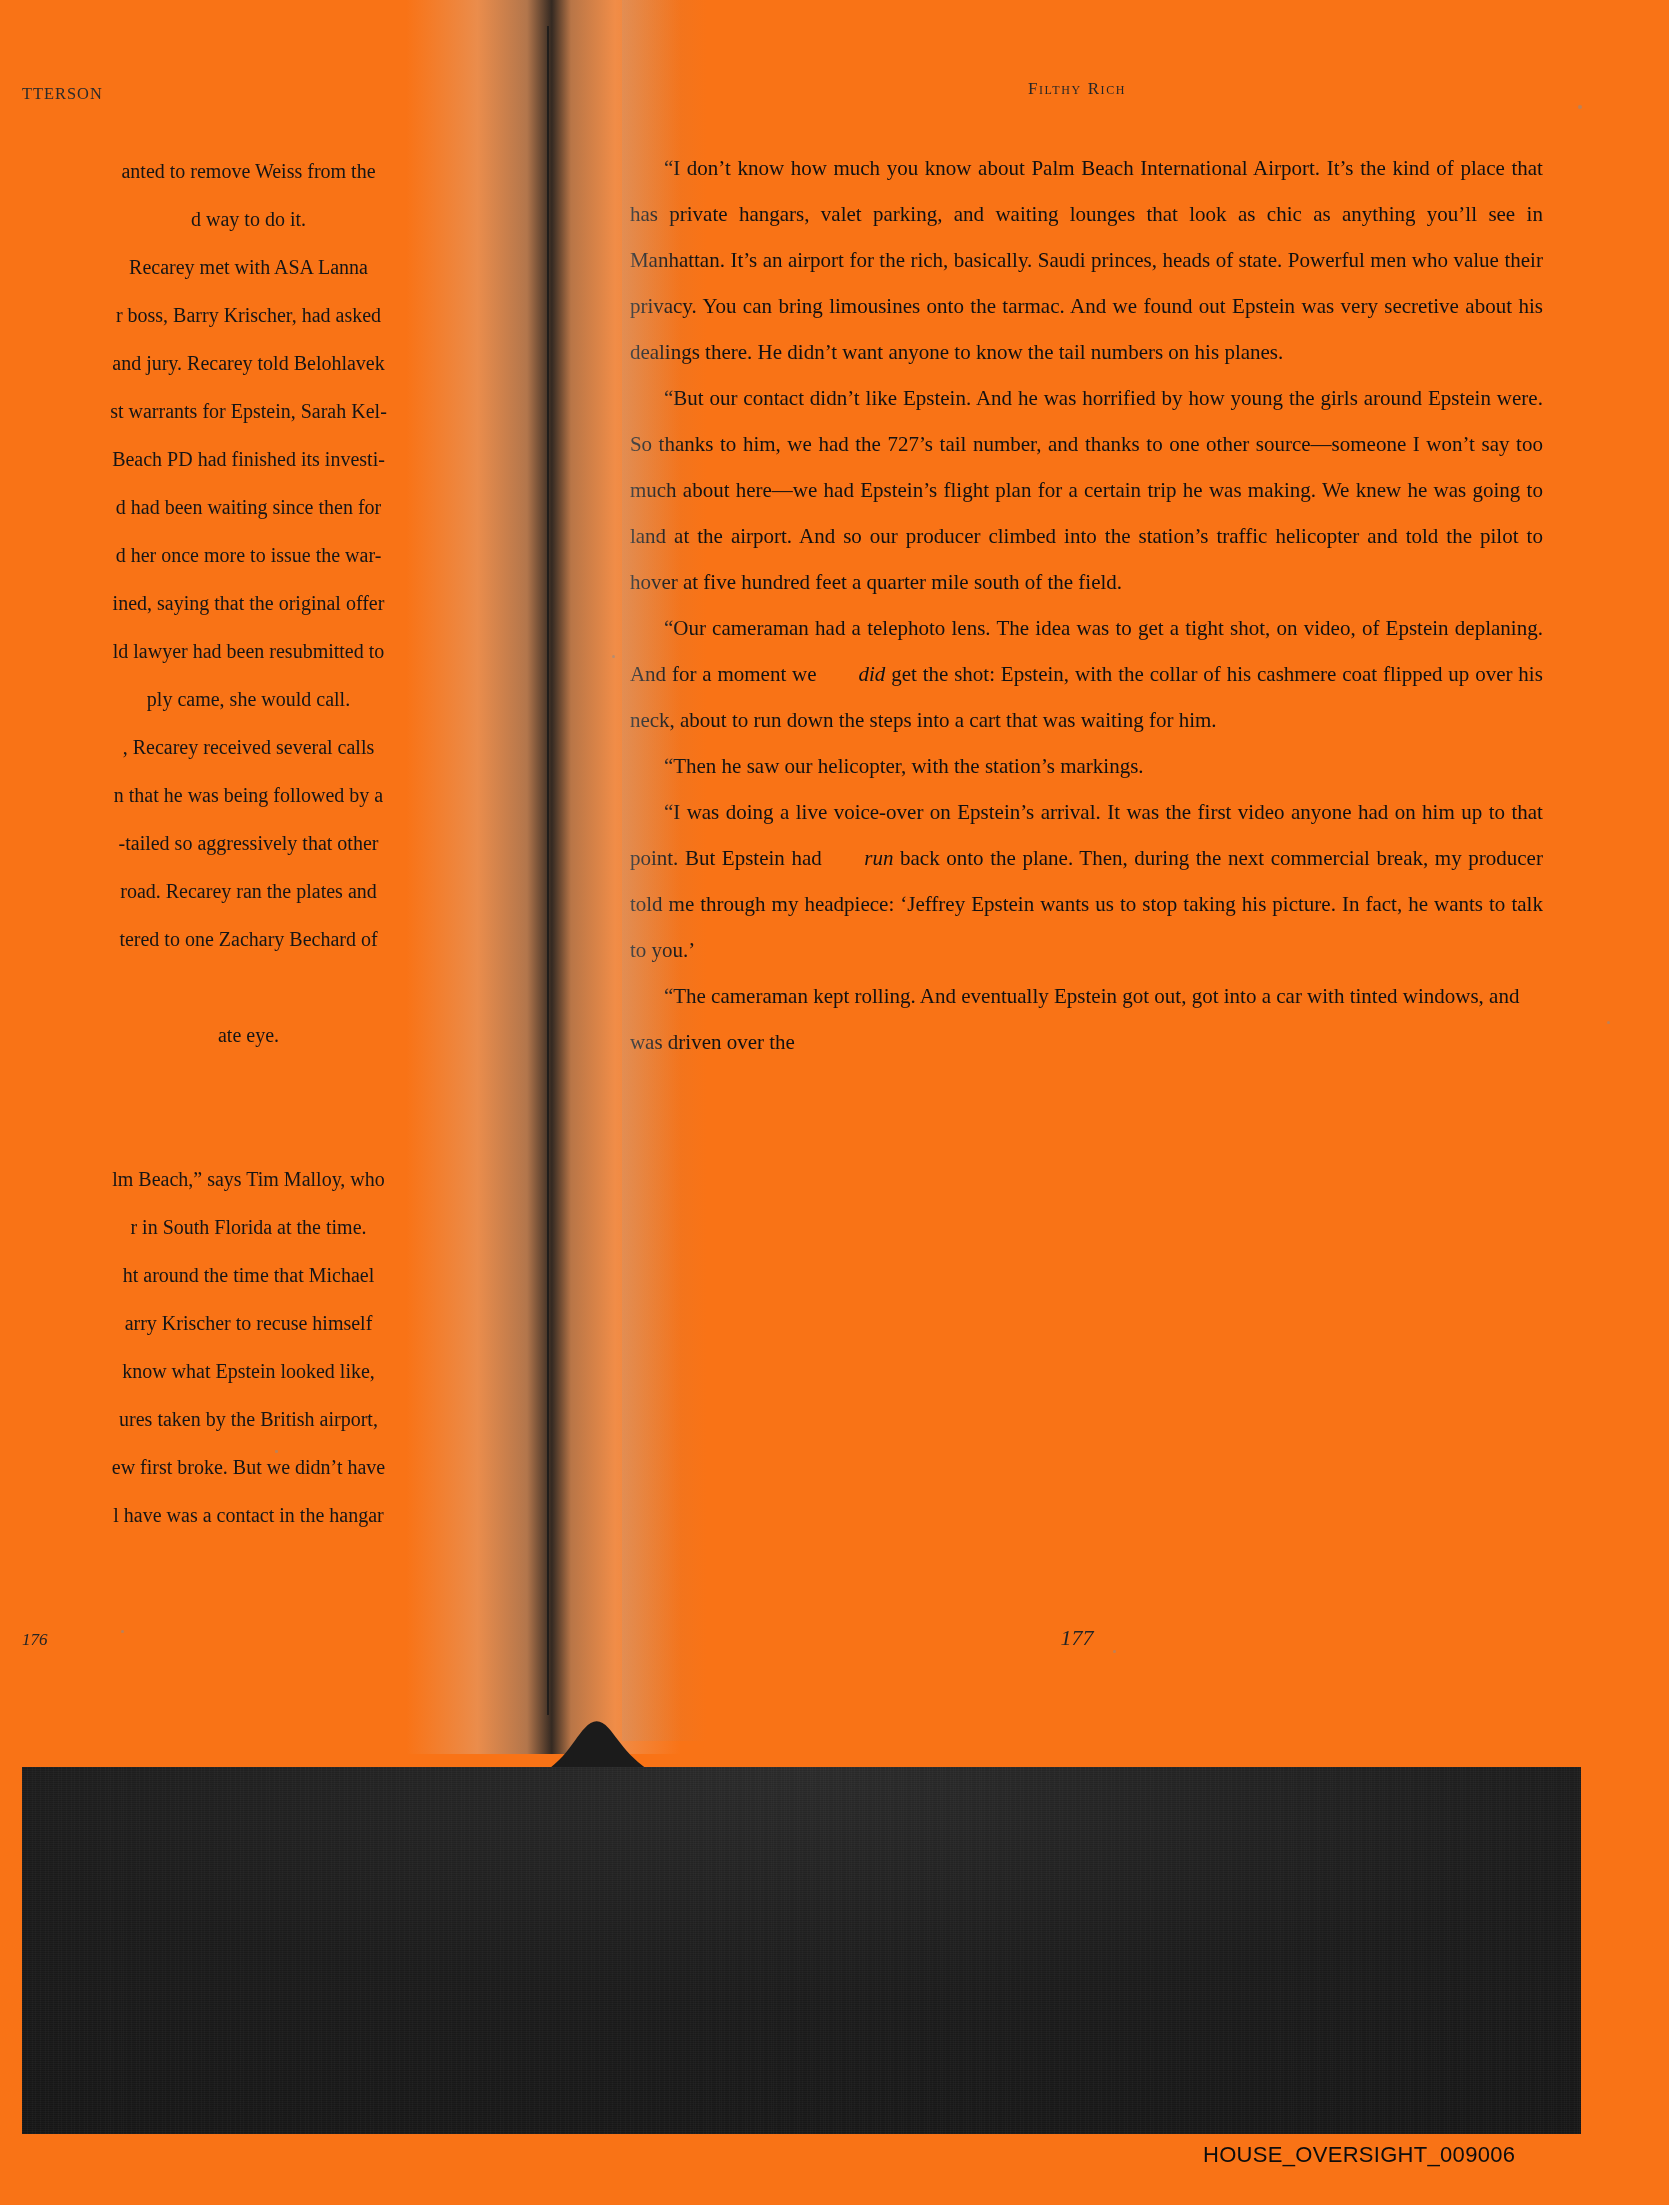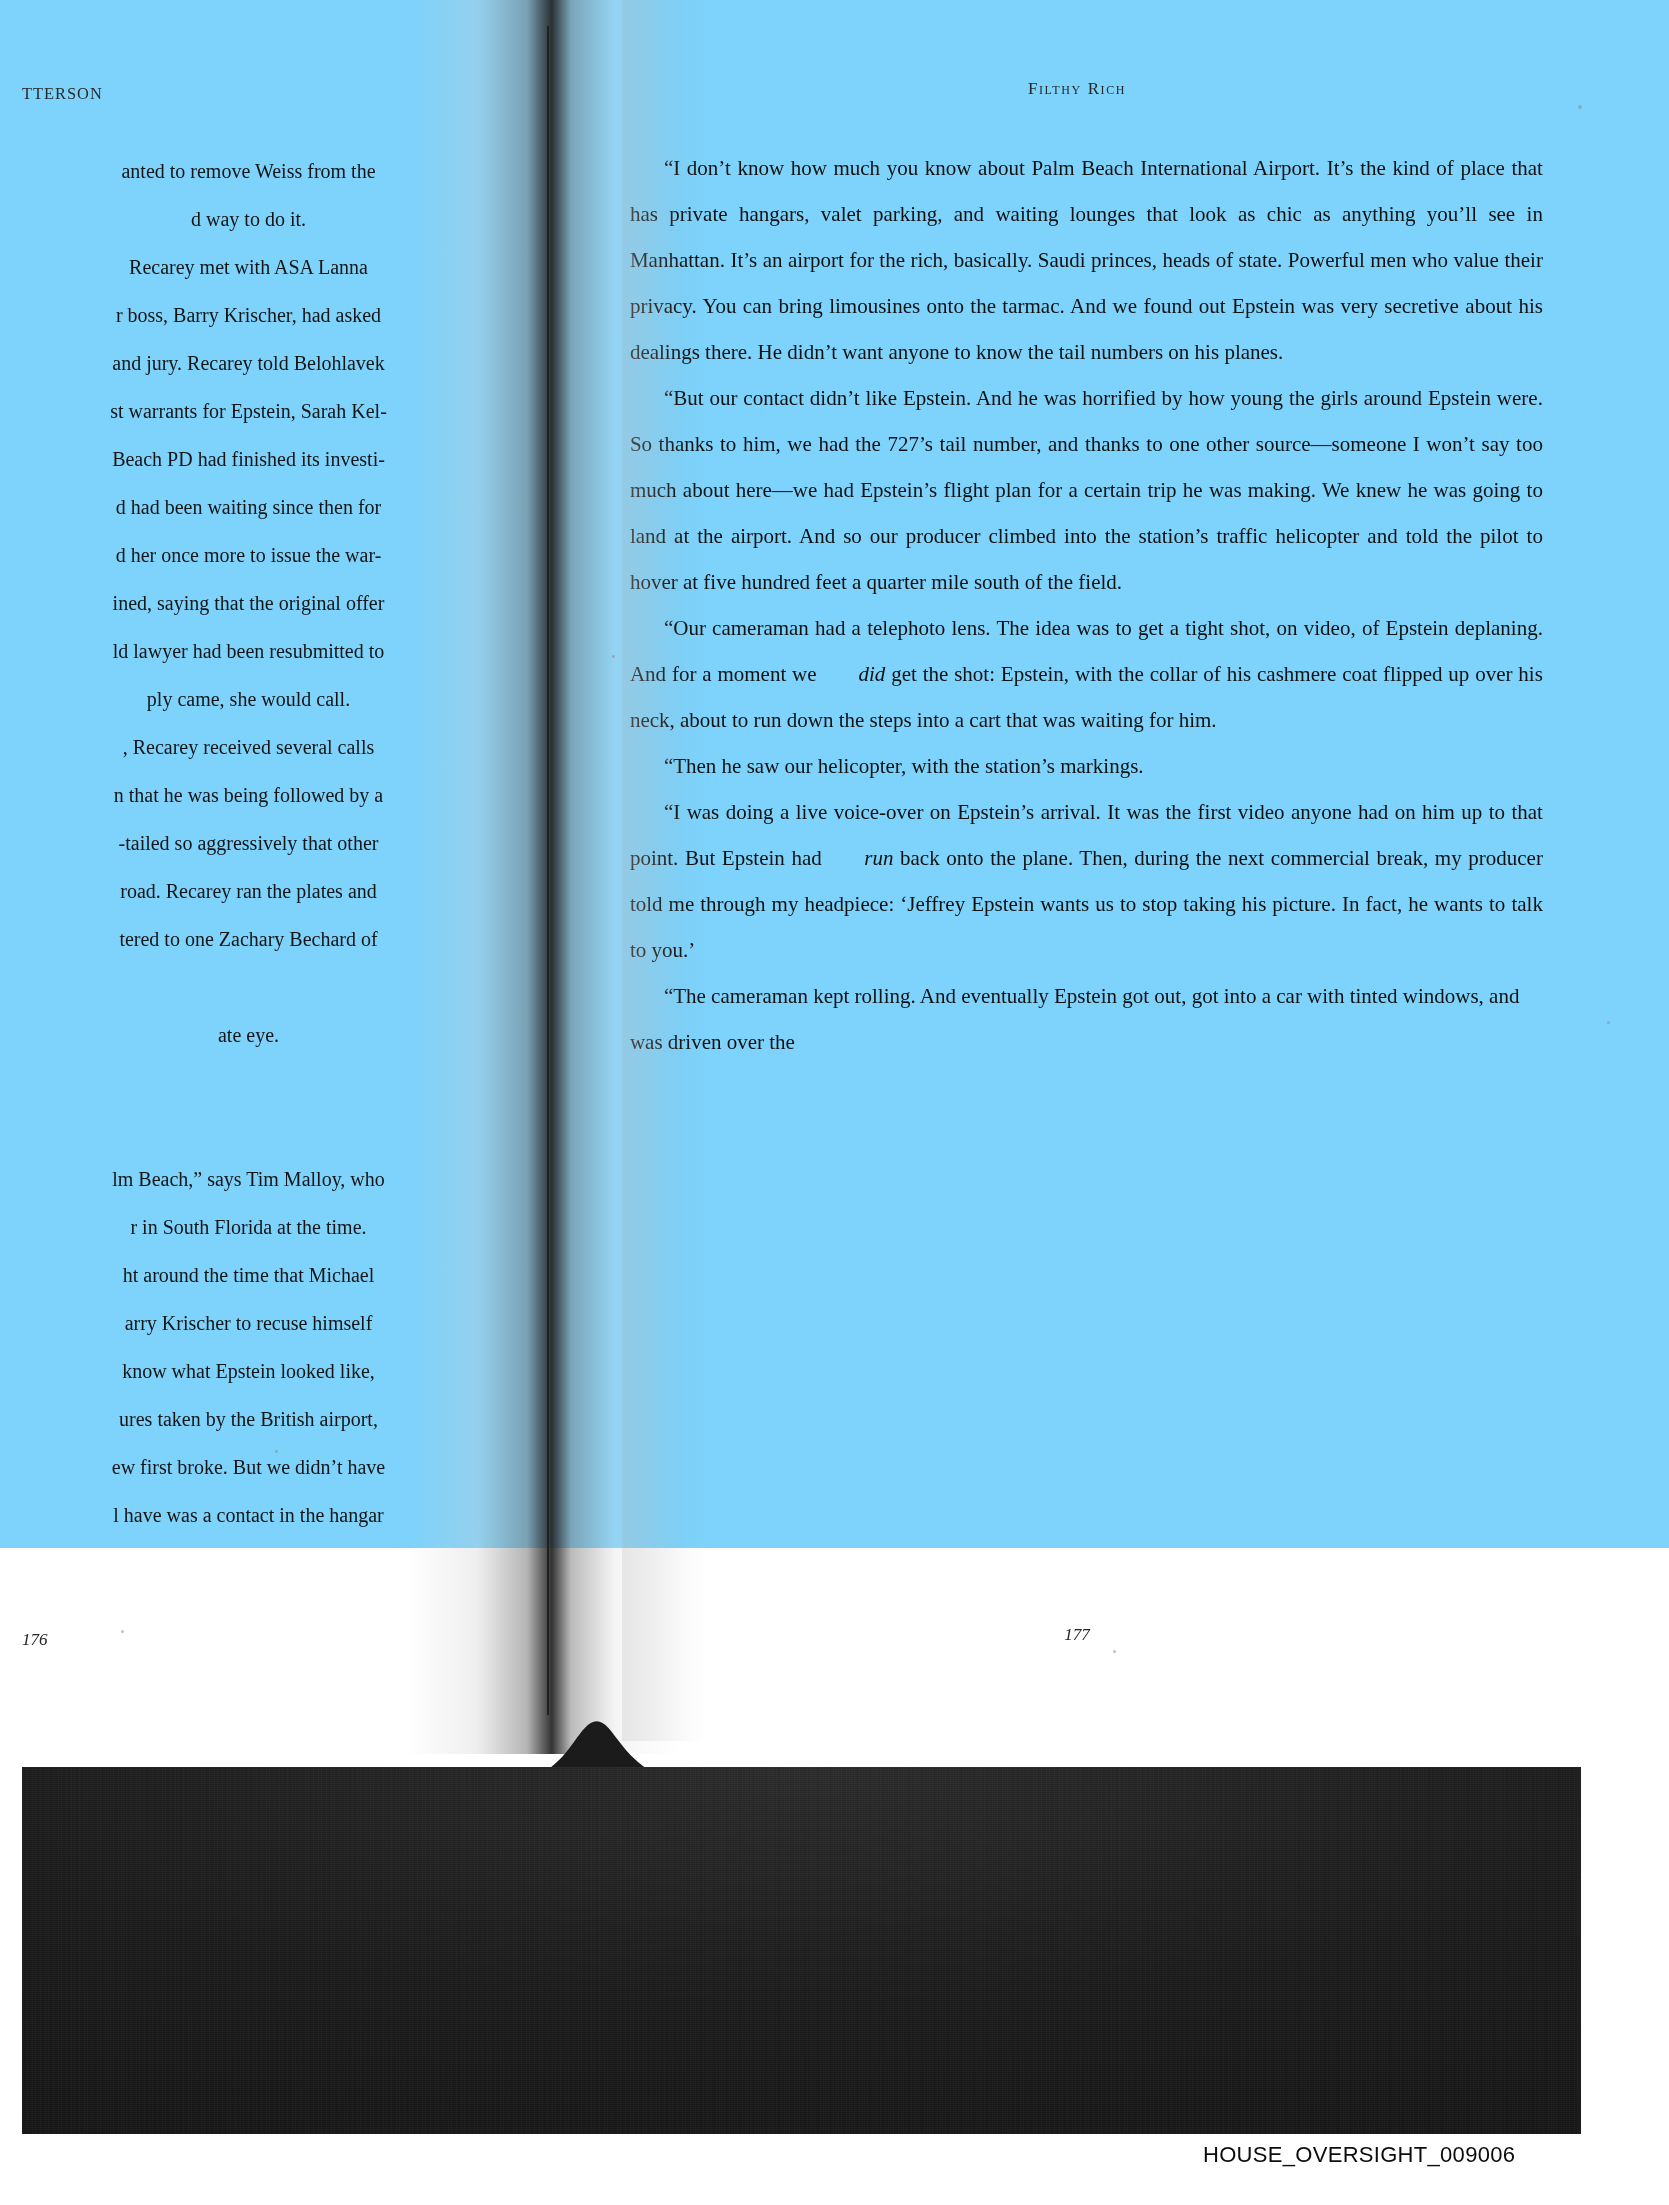--- a/index.html
+++ b/index.html
@@ -15,22 +15,22 @@
     color: #111111;
     overflow: hidden;
   }
 
   
   #scan {
     position: absolute;
     left: 0;
     top: 0;
     width: 1669px;
-    height: 1548px;
-    background: #7dd3fc;
+    height: 2205px;
+    background: #f97316;
   }
 
   
   #gutter {
     position: absolute;
     left: 406px;
     top: 0;
     width: 275px;
     height: 1754px;
     background: linear-gradient(to right,
@@ -135,21 +135,21 @@
   }
   #page-right .body p.last {
     text-align: left;
   }
   #page-right .folio {
     position: absolute;
     left: 0;
     top: 1625px;
     width: 910px;
     text-align: center;
-    font-size: 17px;
+    font-size: 22px;
     font-style: italic;
     color: #242424;
   }
   .ital { font-style: italic; margin-left: 36px; }
 
   
   #curve-right {
     position: absolute;
     left: 622px;
     top: 0;

